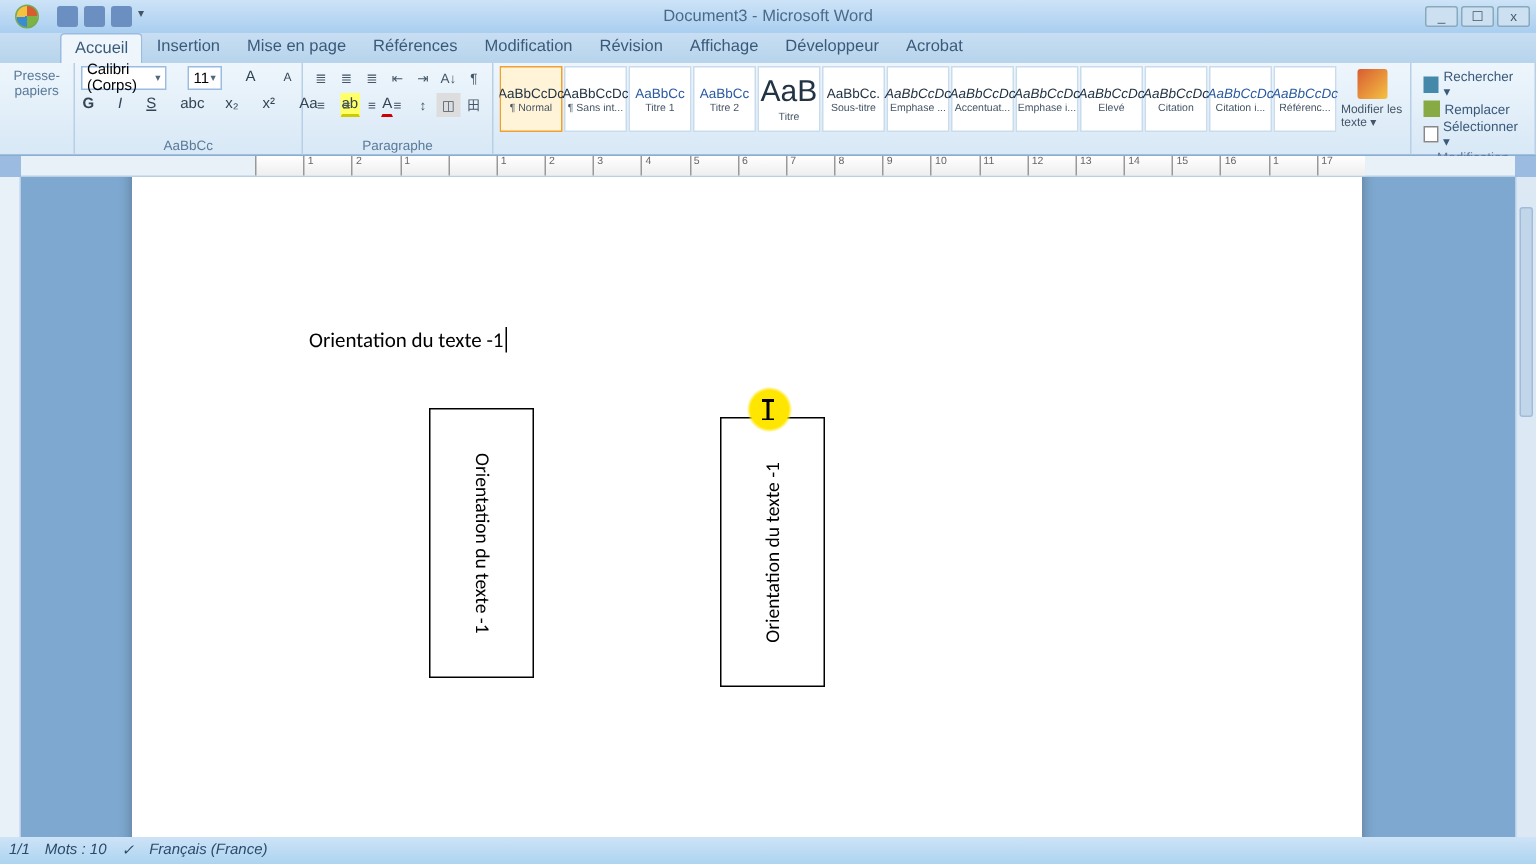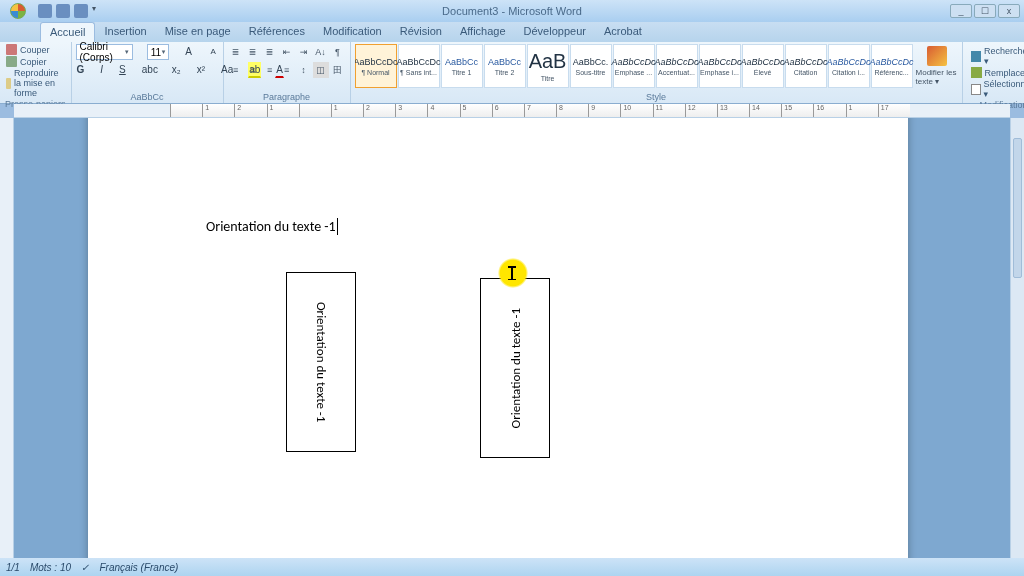--- a/index.html
+++ b/index.html
@@ -121,34 +121,20 @@
   <div class="tab">Modification</div>
   <div class="tab">Révision</div>
   <div class="tab">Affichage</div>
   <div class="tab">Développeur</div>
   <div class="tab">Acrobat</div>
 </div>
 
 <div class="ribbon">
 
   <div class="group" style="width:128px">
-    <div class="clip-col">
-      <div class="item">
-          <span class="ico" style="background:#c77"></span>
-          <span>Couper</span>
-        </div>
-      <div class="item">
-          <span class="ico" style="background:#8a8"></span>
-          <span>Copier</span>
-        </div>
-      <div class="item">
-          <span class="ico" style="background:#dc8"></span>
-          <span>Reproduire la mise en forme</span>
-        </div>
-    </div>
     <div class="group-label">Presse-papiers</div>
   </div>
 
   <div class="group" style="width:152px">
     <div class="font-col">
       <div class="font-row">
         <div class="combo" style="width:88px">
             <span>Calibri (Corps)</span>
             <span class="arr">▾</span>
           </div>
@@ -252,21 +238,20 @@
           <div class="style-item">
             <div class="preview" style="font-style: italic; color: rgb(42, 90, 160);">AaBbCcDc</div>
             <div class="name">Référenc...</div>
           </div>
         </div>
       <div class="change-styles">
         <div class="ico"></div>
         <span>Modifier les texte ▾</span>
       </div>
     </div>
-    <div class="group-label">Style</div>
   </div>
 
   <div class="group" style="width:86px">
     <div class="edit-col">
       <div class="item">
           <span class="ico" style="background:#48a"></span>
           <span>Rechercher ▾</span>
         </div>
       <div class="item">
           <span class="ico" style="background:#8a4"></span>

